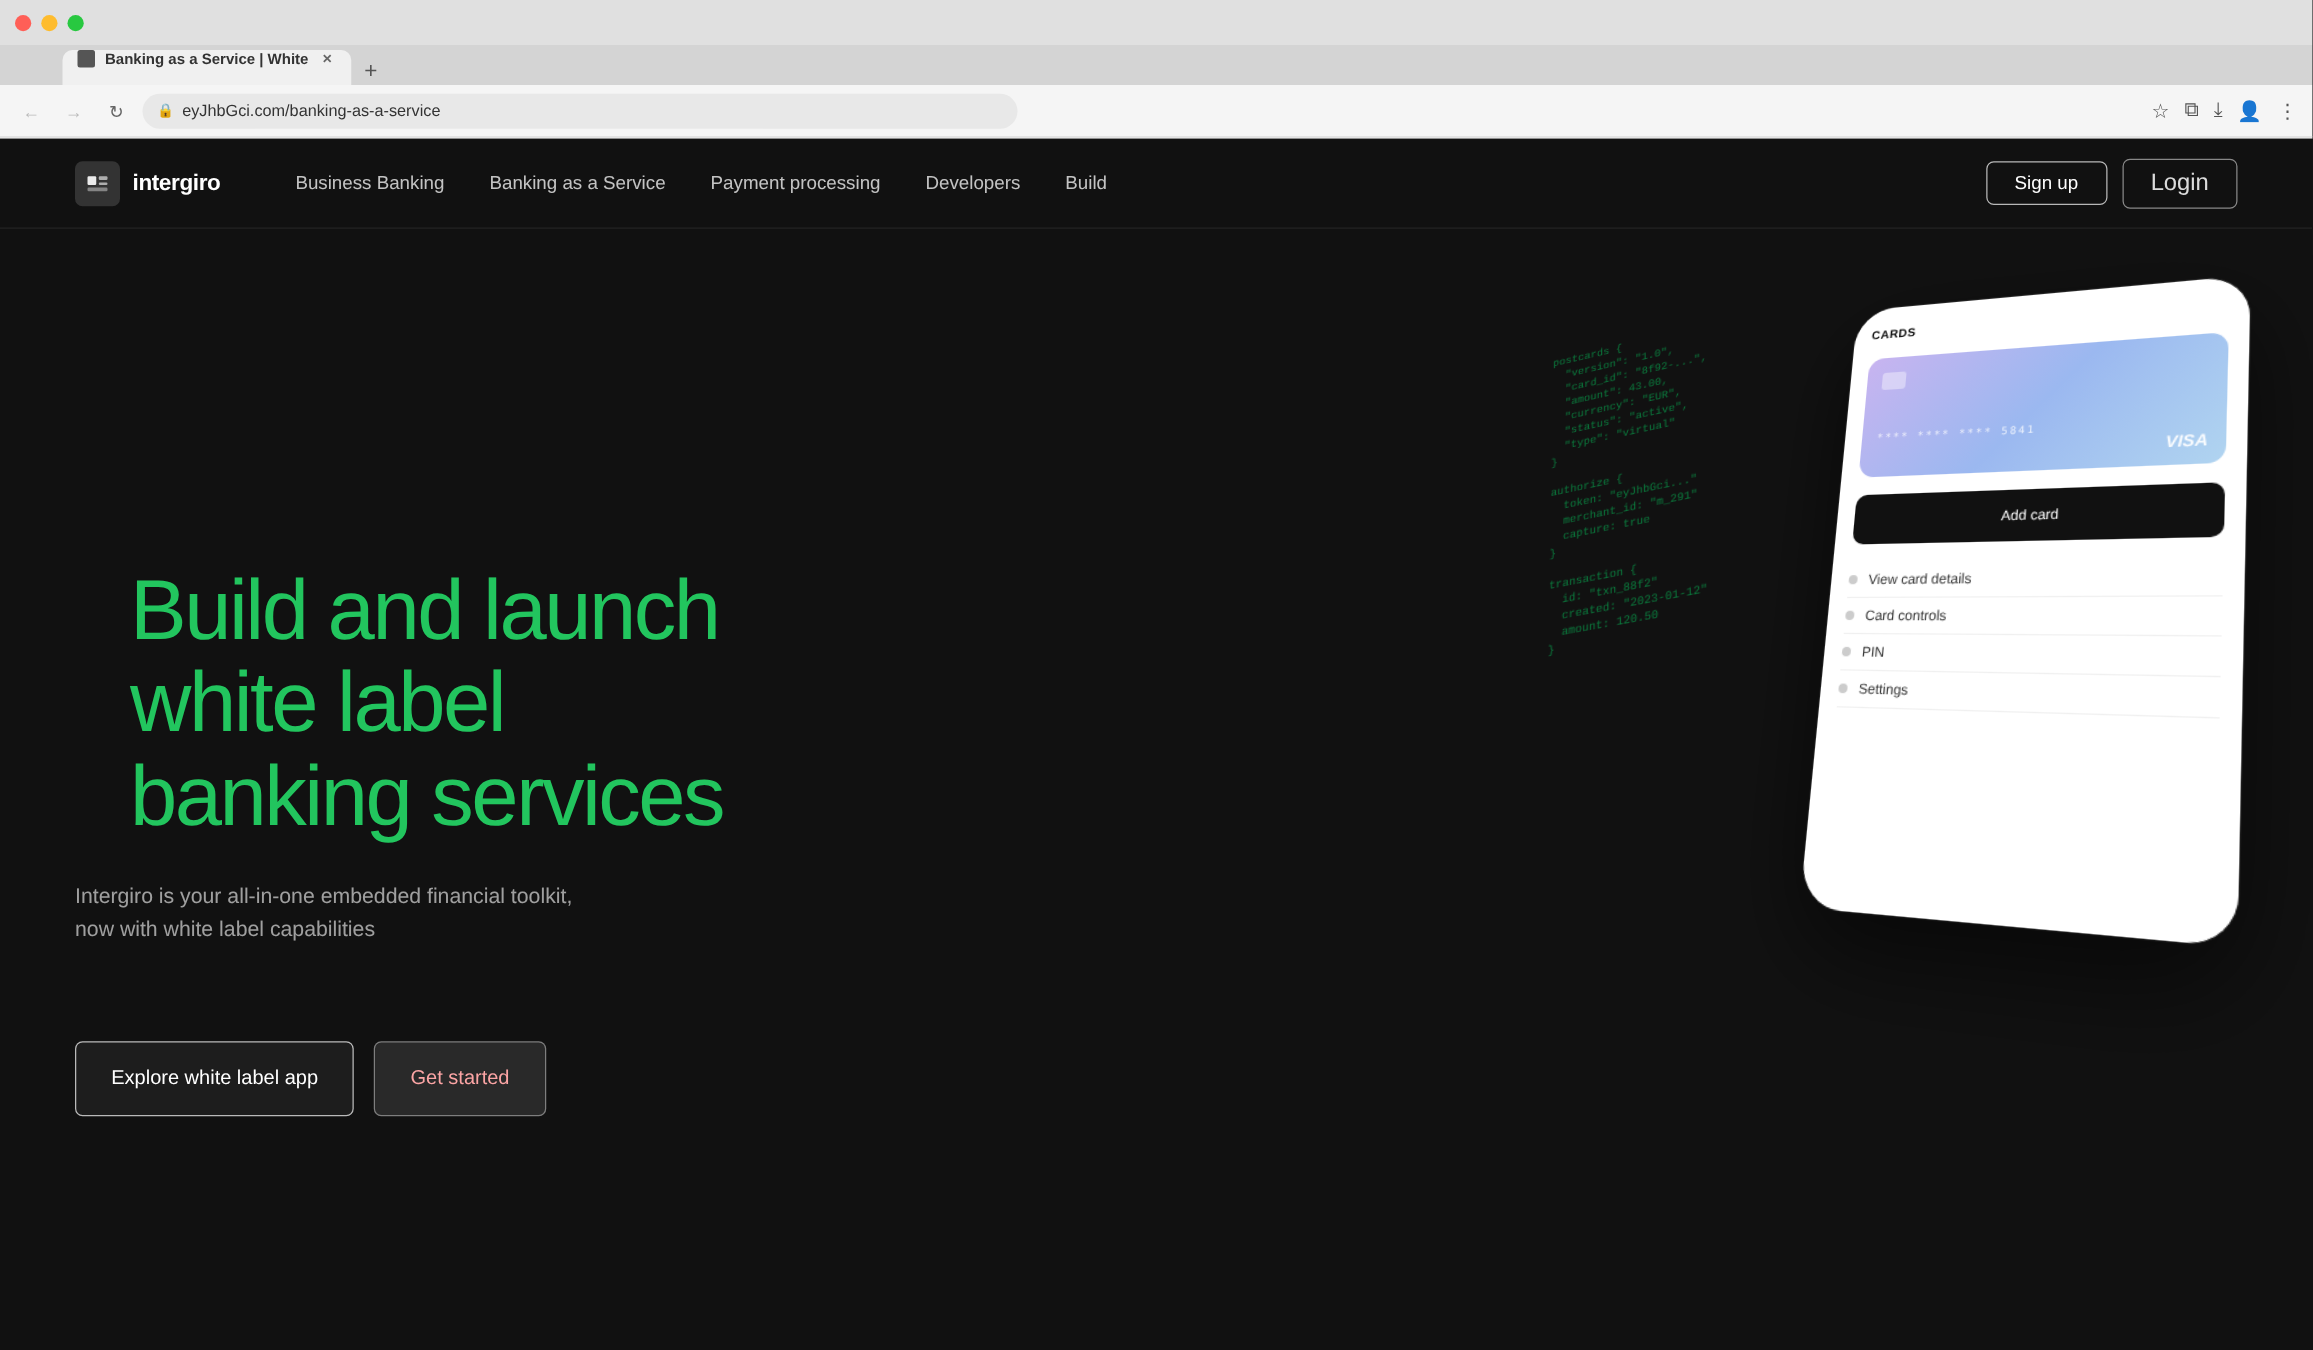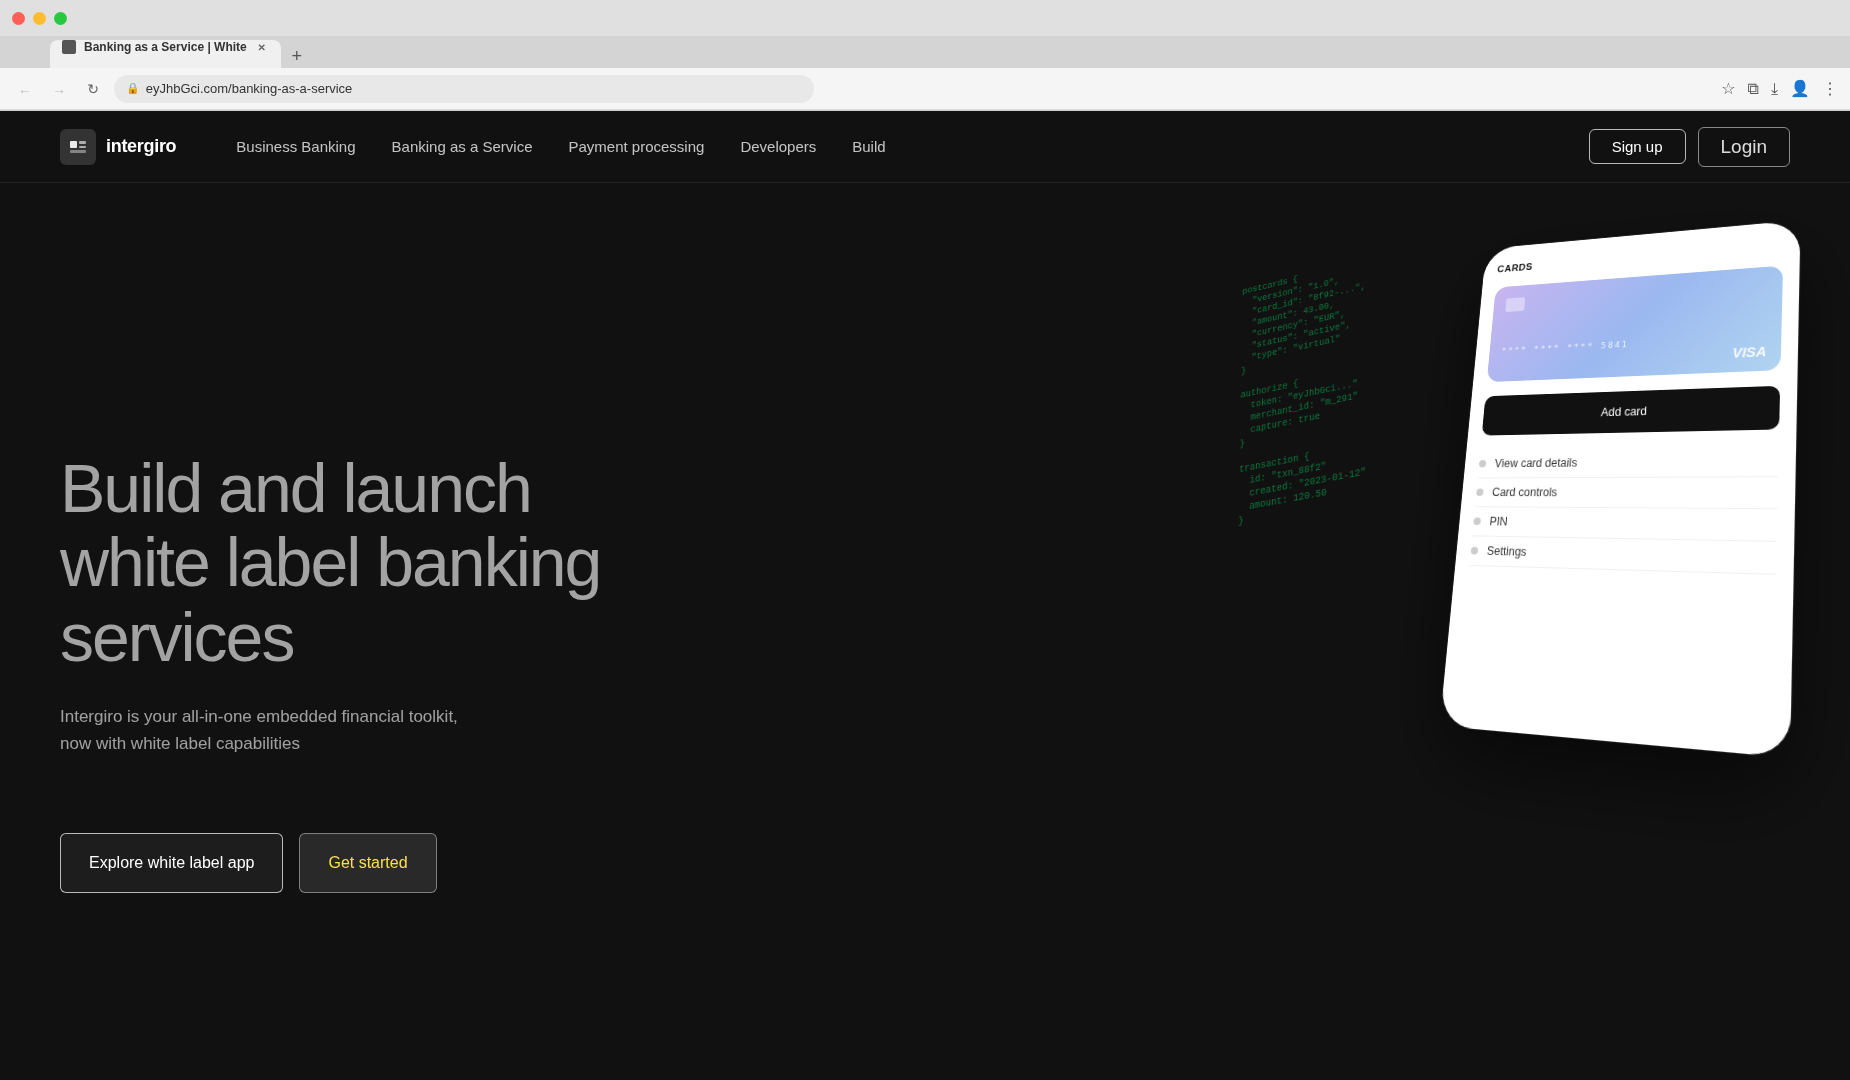--- a/index.html
+++ b/index.html
@@ -195,24 +195,25 @@
       position: relative;
       height: calc(100% - 72px);
     }
     .hero-content {
       max-width: 580px;
       z-index: 2;
     }
     .hero-title {
       font-size: 68px;
       font-weight: 300;
-      color: #a3a3a3;
+      color: #22c55e;
       line-height: 1.1;
       letter-spacing: -2px;
       margin-bottom: 28px;
+      margin-left: 44px;
     }
     .hero-subtitle {
       font-size: 17px;
       color: rgba(255,255,255,0.6);
       line-height: 1.6;
       margin-bottom: 76px;
       max-width: 420px;
     }
     .hero-buttons {
       display: flex;
@@ -226,21 +227,21 @@
       color: #fff;
       font-size: 16px;
       cursor: pointer;
       font-weight: 400;
     }
     .btn-get-started {
       padding: 14px 28px;
       border: 1.5px solid rgba(255,255,255,0.4);
       border-radius: 6px;
       background: rgba(255,255,255,0.1);
-      color: #fde047;
+      color: #fca5a5;
       font-size: 16px;
       cursor: pointer;
       font-weight: 400;
     }
 
     
     .hero-visual {
       position: absolute;
       right: -20px;
       top: 20px;

